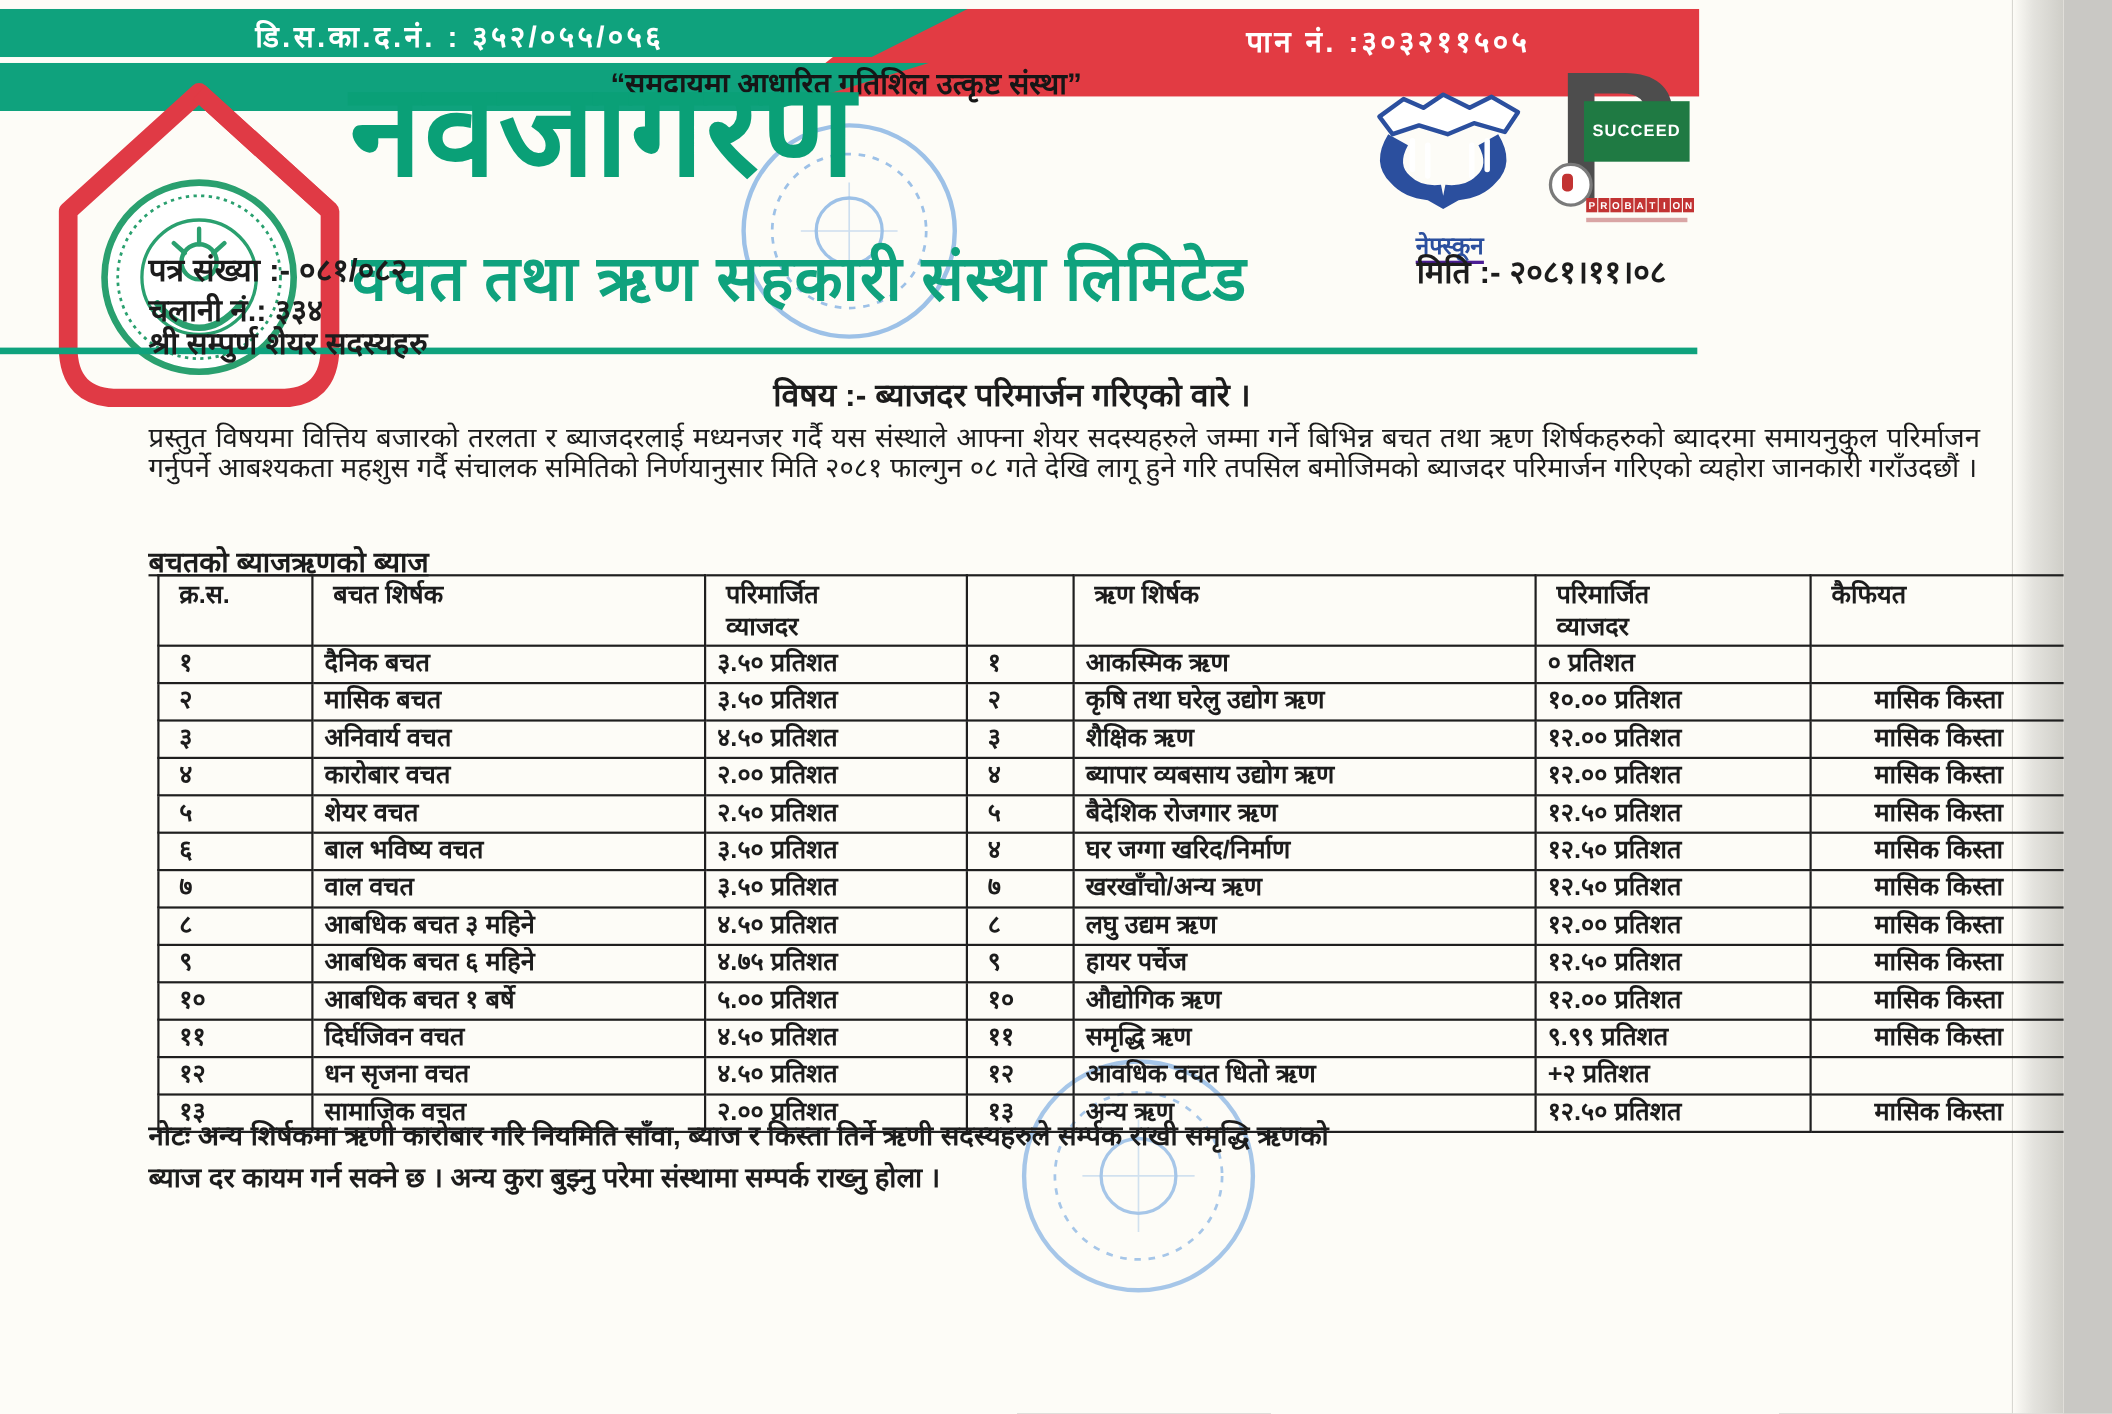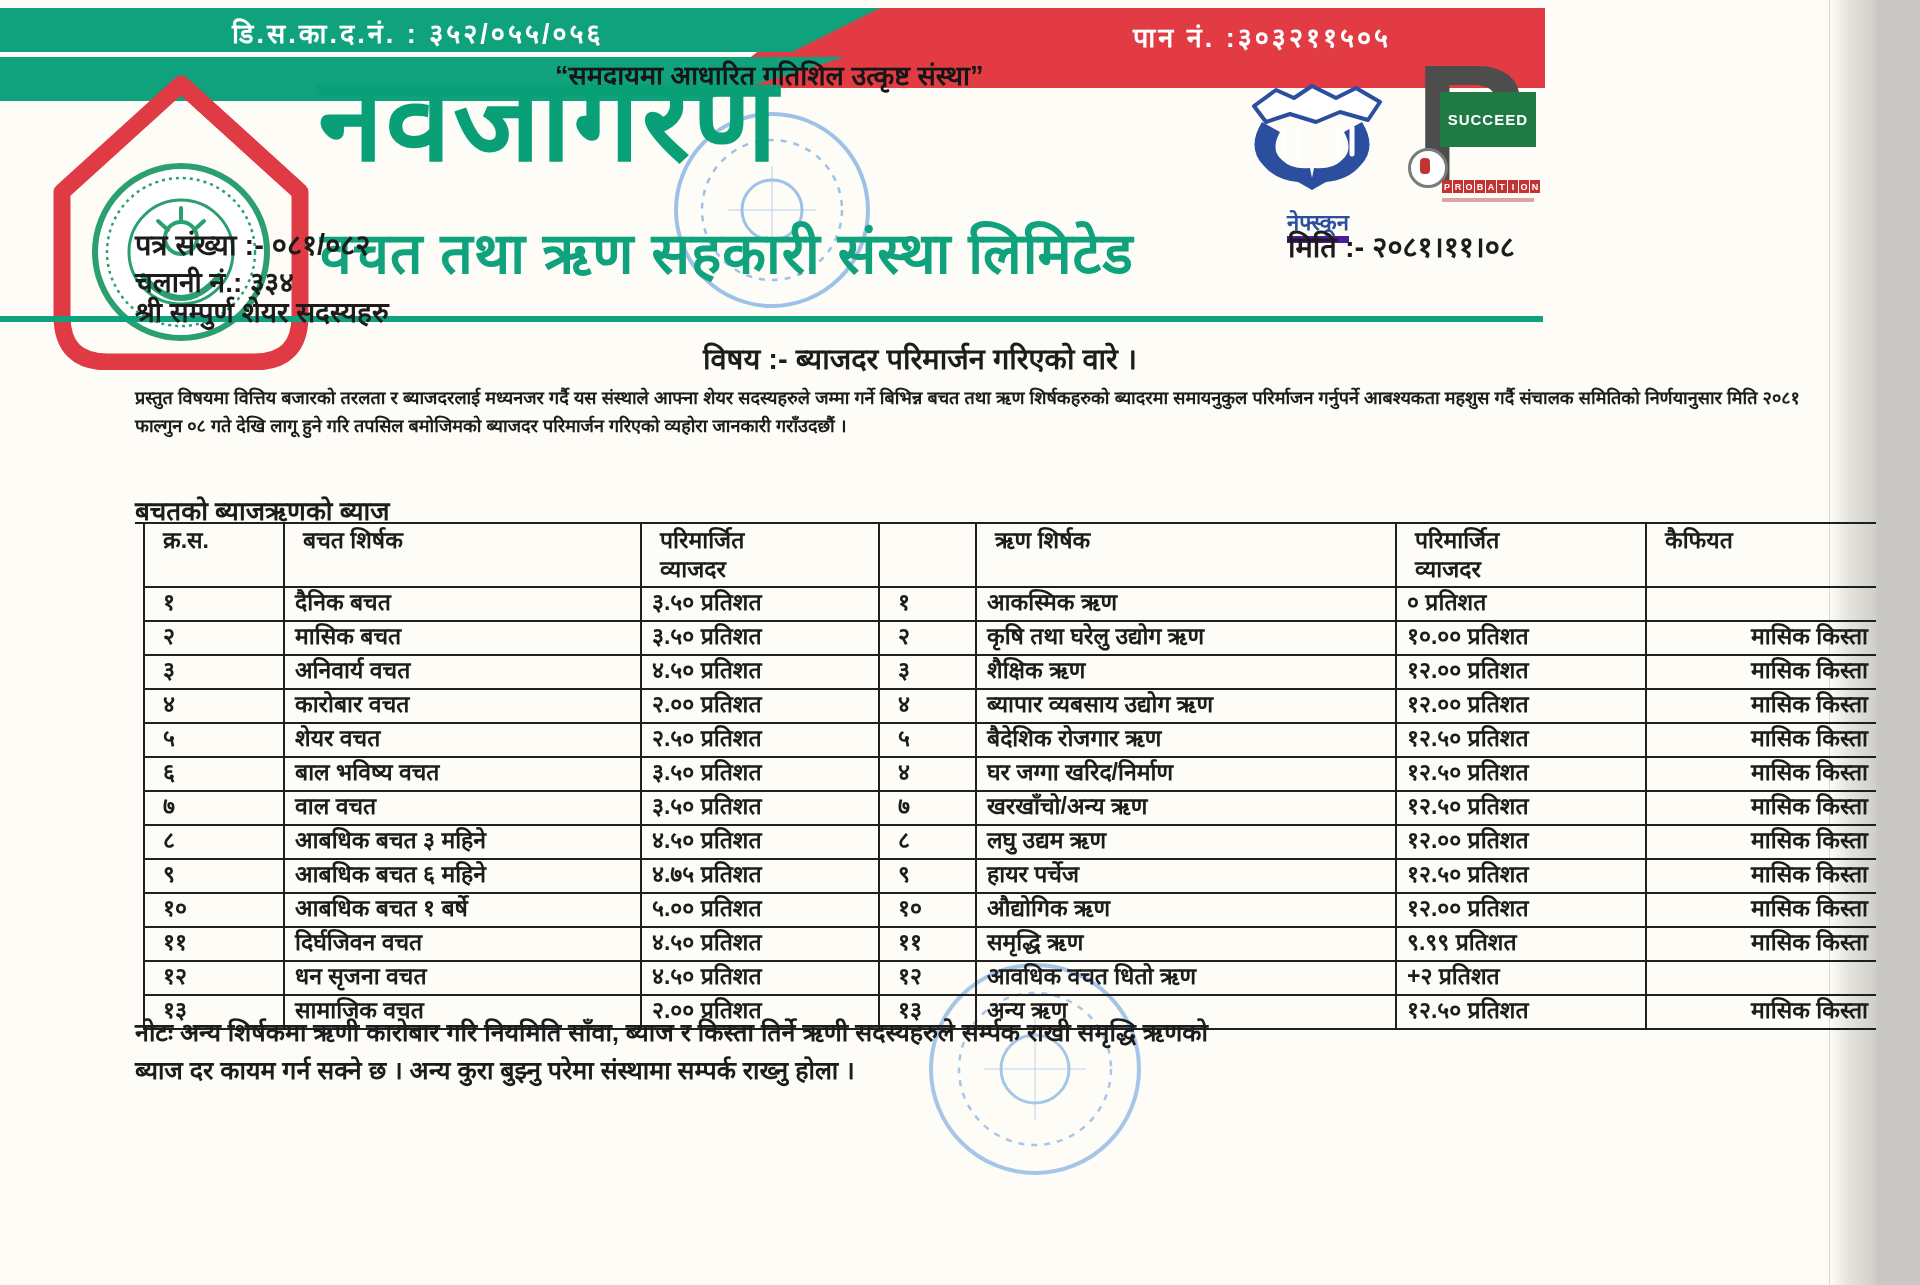--- a/index.html
+++ b/index.html
@@ -22,21 +22,21 @@
   .pan-no{left:1133px;top:18px;}
   
   .quote{position:absolute;left:555px;top:56px;font-size:27px;font-weight:700;color:#161616;z-index:4;}
   .org-name{position:absolute;left:318px;top:52px;width:930px;font-size:118px;font-weight:800;
             color:#0aa077;letter-spacing:2px;line-height:1.15;z-index:3;}
   .org-subtitle{position:absolute;left:320px;top:212px;font-size:57px;font-weight:700;
             color:#0fa27d;letter-spacing:1px;z-index:3;}
   .green-rule{position:absolute;left:0;top:316px;width:1543px;height:6px;background:#0fa27d;}
   .logo-box{position:absolute;left:48px;top:70px;z-index:4;}
   .nefscun-box{position:absolute;left:1232px;top:68px;width:172px;z-index:4;text-align:center;}
-  .nefscun-label{font-size:22px;font-weight:700;color:#2b4f9e;margin-top:-6px;border-bottom:7px solid #4c1d95;display:inline-block;}
+  .nefscun-label{font-size:22px;font-weight:700;color:#2b4f9e;margin-top:-6px;border-bottom:3px solid #4c1d95;display:inline-block;}
   .succeed-box{position:absolute;left:1406px;top:56px;width:132px;height:168px;z-index:4;}
   .succeed-p{position:absolute;left:8px;top:-28px;font-size:168px;font-weight:800;color:#4d4d4d;
              font-family:"Liberation Sans","DejaVu Sans",sans-serif;}
   .succeed-emblem{position:absolute;left:2px;top:92px;width:34px;height:34px;border:3px solid #7a7a7a;
              border-radius:50%;background:#fff;}
   .succeed-emblem::after{content:"";position:absolute;left:9px;top:7px;width:10px;height:16px;
              background:#c23333;border-radius:4px;}
   .succeed-tag{position:absolute;right:2px;top:36px;background:#1f7a43;color:#fff;font-size:15px;
              font-weight:700;padding:19px 8px;letter-spacing:1px;}
   .probation-row{position:absolute;left:36px;top:124px;display:flex;gap:1px;}
@@ -47,34 +47,34 @@
   .stamp{position:absolute;z-index:6;opacity:.5;}
   .stamp-top{left:668px;top:106px;}
   .stamp-bottom{left:922px;top:956px;opacity:.45;}
   
   .abs{position:absolute;z-index:7;}
   .letter-no{left:135px;top:224px;font-size:29px;font-weight:700;}
   .dispatch-no{left:135px;top:262px;font-size:28px;font-weight:700;}
   .date-line{left:1288px;top:226px;font-size:29px;font-weight:700;}
   .salutation{left:135px;top:292px;font-size:28px;font-weight:700;}
   .subject{left:0;top:338px;width:1840px;text-align:center;font-size:29px;font-weight:700;}
-  .paragraph{left:135px;top:384px;width:1665px;font-size:18px;font-weight:700;
+  .paragraph{left:135px;top:384px;width:1665px;font-size:25px;font-weight:400;
              line-height:28px;text-align:justify;}
   .section-caption{left:135px;top:492px;font-size:26px;font-weight:700;text-decoration:underline;}
   
   .rates{position:absolute;left:143px;top:522px;z-index:7;border-collapse:collapse;
          table-layout:fixed;width:1735px;font-size:23px;font-weight:600;}
   .rates th,.rates td{border:2px solid #1f1f1f;padding:2px 10px;vertical-align:top;overflow:hidden;}
   .rates th{text-align:left;font-weight:700;height:52px;white-space:pre-line;line-height:1.25;padding-left:18px;}
   .rates td{height:28px;line-height:1.1;}
   .w-sn{width:140px;} .w-saving{width:357px;} .w-srate{width:238px;}
   .w-lsn{width:97px;} .w-loan{width:420px;} .w-lrate{width:250px;} .w-remark{width:233px;}
   .th-saving,.th-loan{text-align:center;}
   td.col-sn,td.col-loan_sn{padding-left:18px;}
-  td.col-remark{text-align:right;}
+  td.col-remark{text-align:center;}
   
   .bullet-line{left:330px;top:980px;font-size:26px;font-weight:700;}
   .bullet-icon{margin-right:14px;}
   .note1{left:135px;top:1014px;font-size:25px;font-weight:700;}
   .note2{left:135px;top:1052px;font-size:25px;font-weight:700;}
 </style>
 </head>
 <body>
 
 <div class="page">

